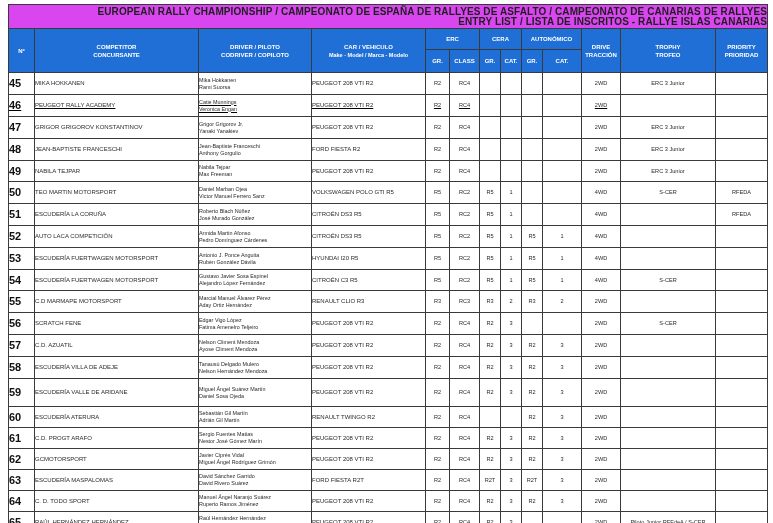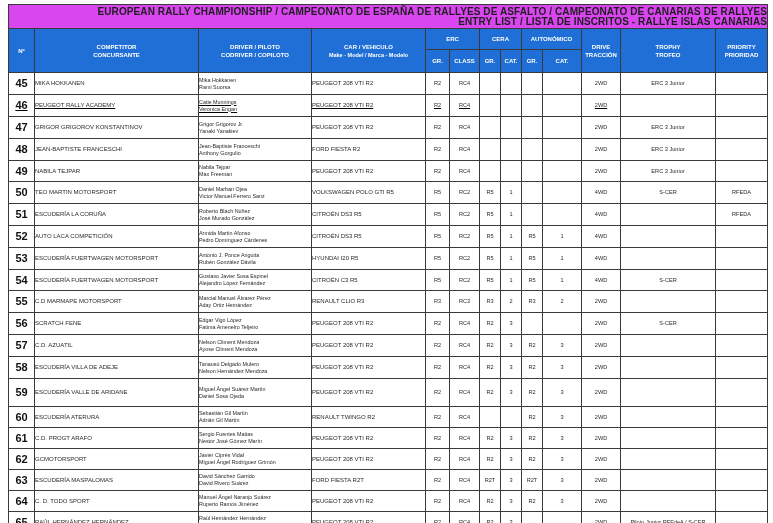--- a/index.html
+++ b/index.html
@@ -16,21 +16,21 @@
     height: 23px; text-align: right; letter-spacing: 0.1px;
   }
   .hdr th {
     background: #1f6fd6; color: #ffffff; font-weight: bold; font-size: 6px; line-height: 8px;
     text-align: center; border-color: #1a4f9a;
   }
   .hdr.top th { height: 20px; }
   .hdr.sub th { height: 22px; }
   .hdr .small { font-size: 5.5px; }
   tbody td { font-size: 5.6px; color: #2a2a2a; height: 20px; line-height: 7px; }
-  td.num { font-size: 11px; font-weight: bold; text-align: center; color: #111; }
+  td.num { font-size: 11px; font-weight: bold; text-align: left; color: #111; }
   td.comp { padding-left: 3px; font-size: 6px; }
   td.drv { padding-left: 2px; font-size: 5.4px; line-height: 7px; border-left-color: #9a9a9a; }
   td.car { padding-left: 2px; font-size: 6px; }
   td.c { text-align: center; }
   td.thin { border-left-color: #9a9a9a; }
   .drv span { display: block; }
 </style>
 </head>
 <body>
 

